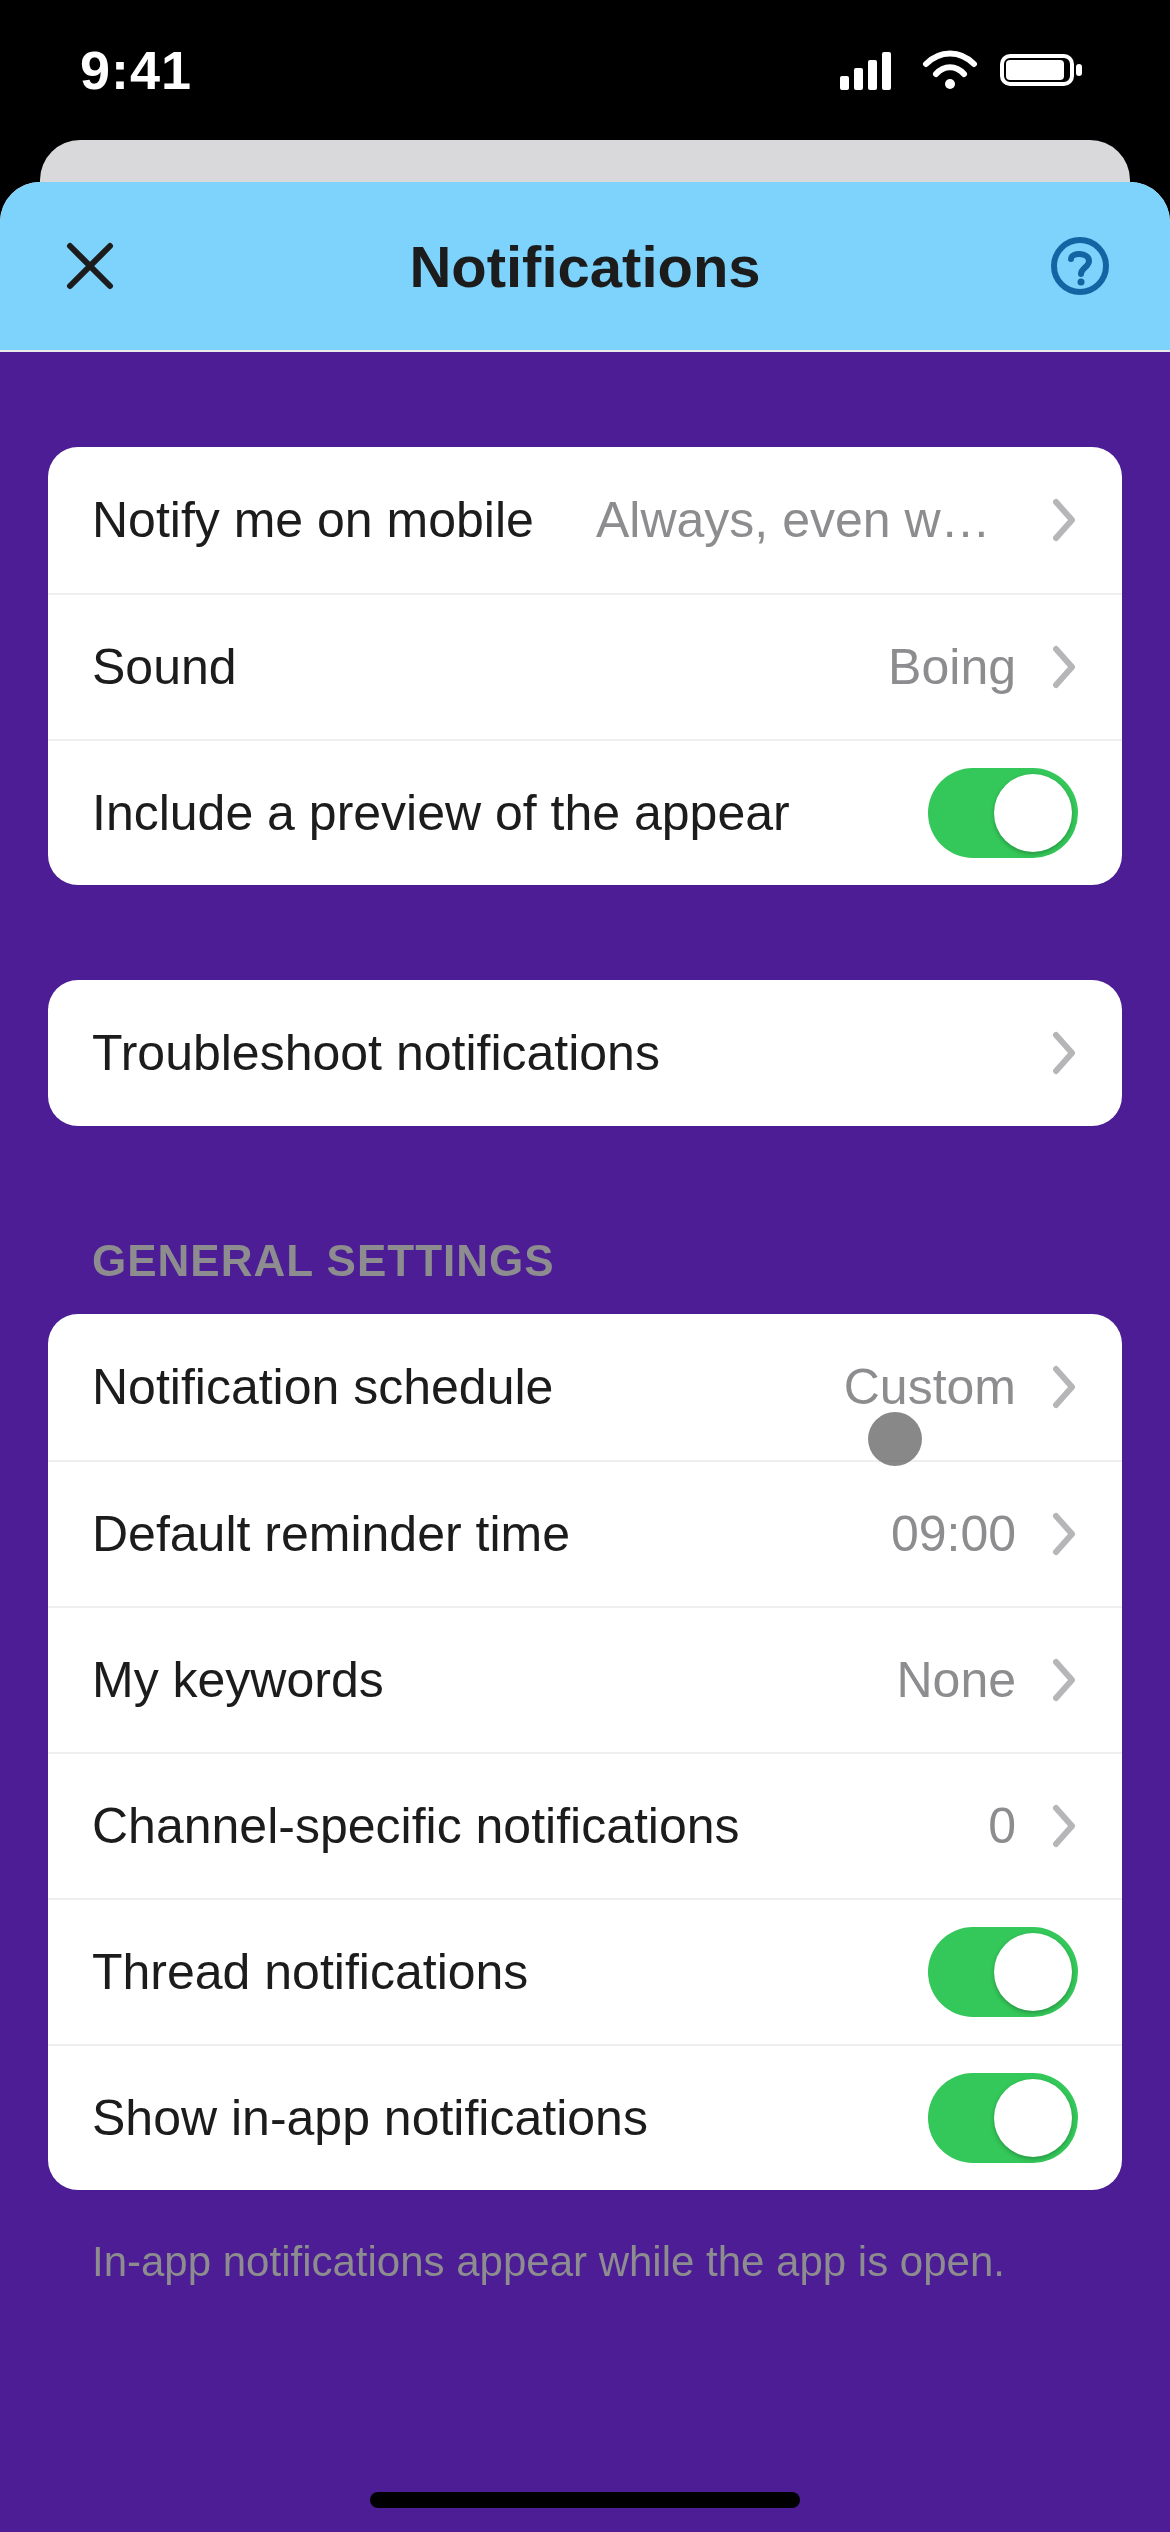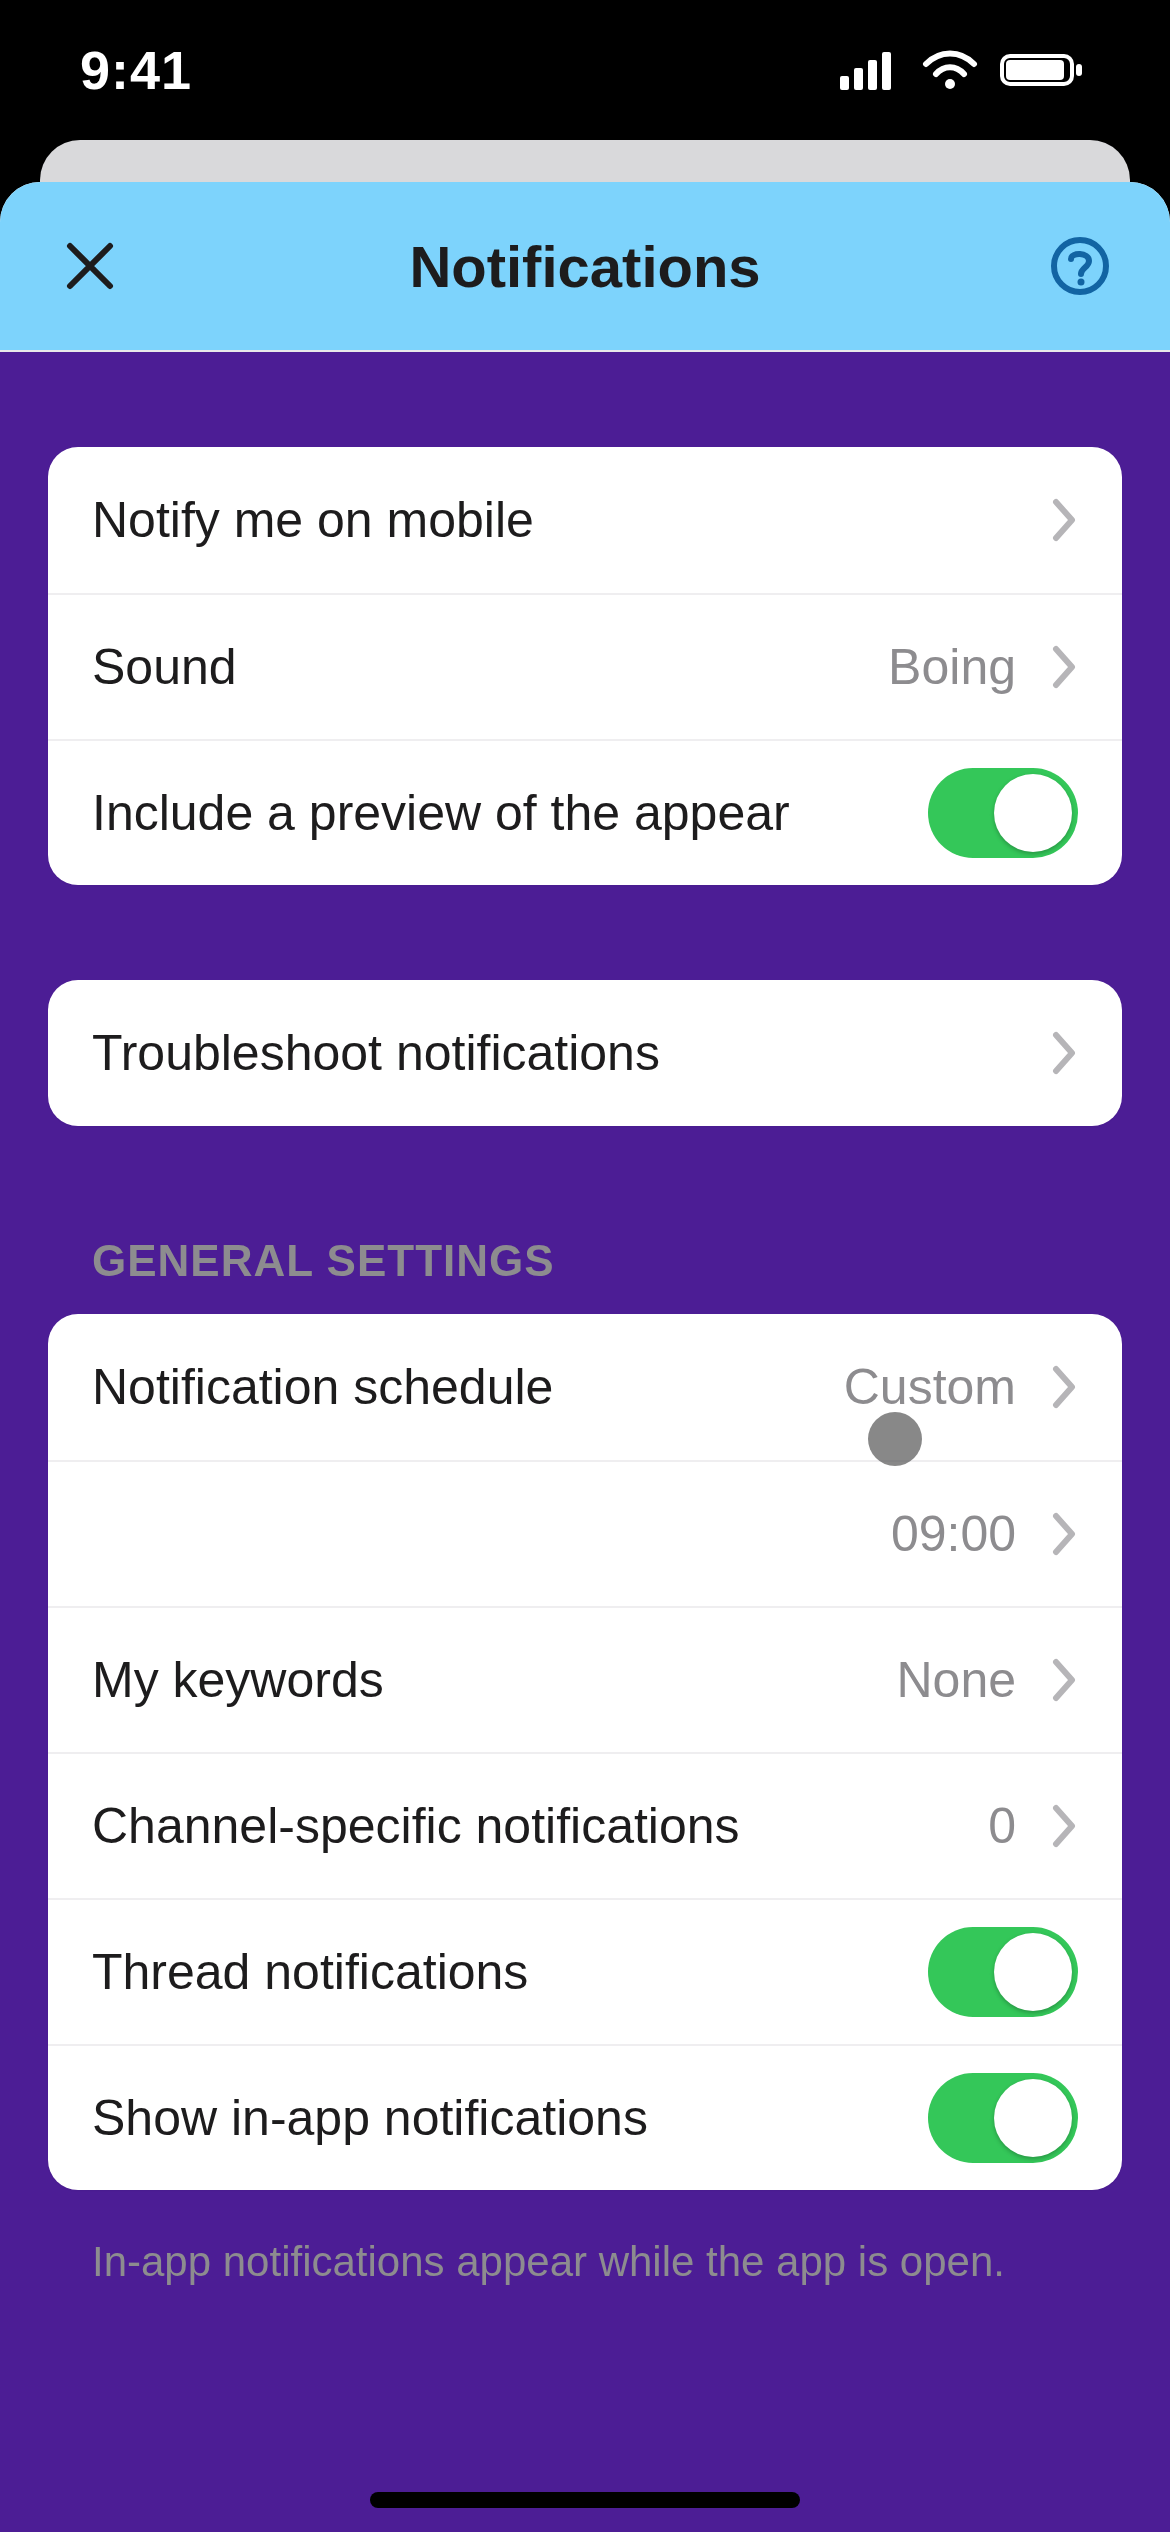--- a/index.html
+++ b/index.html
@@ -184,20 +184,21 @@
       </svg>
     </div>
   </div>
 
   <div class="sheet-body">
 
     <div class="card">
       <div class="row">
         <span class="label">Notify me on mobile</span>
         <span class="spacer"></span>
+        <span class="value value-wide">Always, even wh…</span>
         <svg class="chevron" width="28" height="44" viewBox="0 0 28 44">
             <path d="M6 4 L22 22 L6 40" stroke="#b6b5b8" stroke-width="6" fill="none" stroke-linecap="round" stroke-linejoin="round"></path>
           </svg>
       </div>
       <div class="row">
         <span class="label">Sound</span>
         <span class="spacer"></span>
         <span class="value">Boing</span>
         <svg class="chevron" width="28" height="44" viewBox="0 0 28 44">
             <path d="M6 4 L22 22 L6 40" stroke="#b6b5b8" stroke-width="6" fill="none" stroke-linecap="round" stroke-linejoin="round"></path>
@@ -227,20 +228,21 @@
     <div class="card" style="margin-top:0;">
       <div class="row">
         <span class="label">Notification schedule</span>
         <span class="spacer"></span>
         <span class="value">Custom</span>
         <svg class="chevron" width="28" height="44" viewBox="0 0 28 44">
             <path d="M6 4 L22 22 L6 40" stroke="#b6b5b8" stroke-width="6" fill="none" stroke-linecap="round" stroke-linejoin="round"></path>
           </svg>
       </div>
       <div class="row">
+        <span class="label">Default reminder time</span>
         <span class="spacer"></span>
         <span class="value">09:00</span>
         <svg class="chevron" width="28" height="44" viewBox="0 0 28 44">
             <path d="M6 4 L22 22 L6 40" stroke="#b6b5b8" stroke-width="6" fill="none" stroke-linecap="round" stroke-linejoin="round"></path>
           </svg>
       </div>
       <div class="row">
         <span class="label">My keywords</span>
         <span class="spacer"></span>
         <span class="value">None</span>

